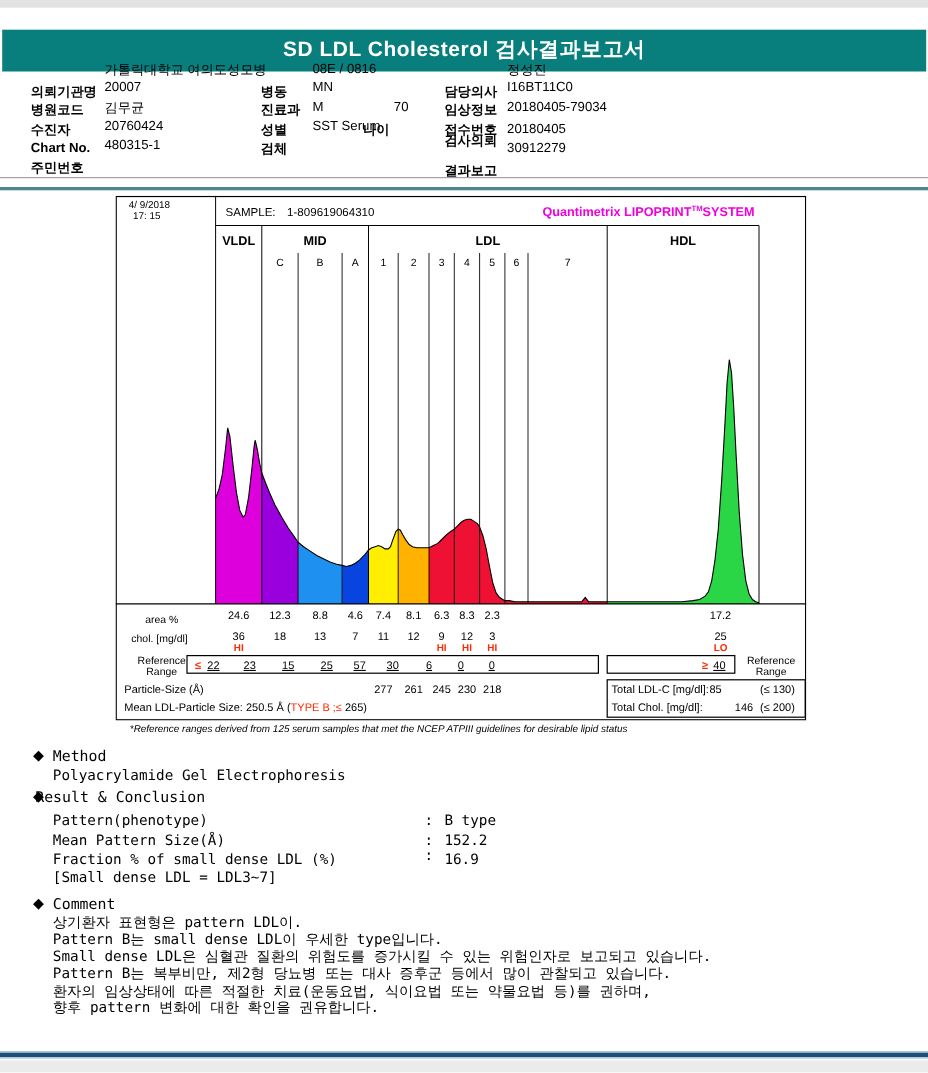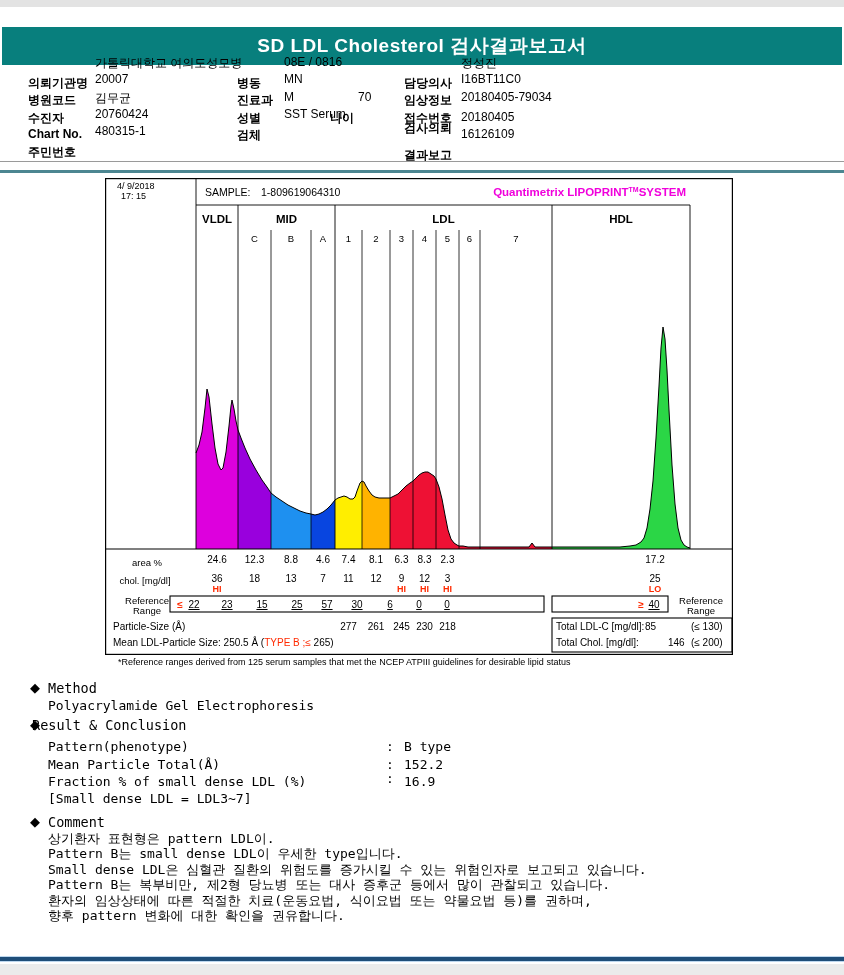--- a/index.html
+++ b/index.html
@@ -17,21 +17,21 @@
   .banner h1 { color:#fff; font-size:19px; font-weight:bold; line-height:38px; letter-spacing:0.5px; }
 
   .pi span { position:absolute; font-size:12px; white-space:nowrap; }
   .pi .b { font-weight:bold;margin-top:20px; }
 
   .hr1 { position:absolute; left:0; top:161px; width:844px; height:1px; background:#9A9A9A; }
   .hr2 { position:absolute; left:0; top:170px; width:844px; height:3px; background:#4C8691; }
 
   .chart { position:absolute; left:105px; top:178px; width:628px; height:477px; }
 
-  .fn { position:absolute; font-size:9px; white-space:nowrap; color:#000; }
+  .fn { position:absolute; font-size:9px; white-space:nowrap; color:#000;font-style:italic; }
 
   .sec { position:absolute; font-family:"DejaVu Sans Mono","Liberation Mono",monospace;
          font-size:13px; white-space:nowrap; }
   .sec.h { font-weight:normal; font-size:13.5px; }
   .dia { position:absolute; font-size:13px; font-family:"DejaVu Sans",sans-serif; }
 
   .bbar { position:absolute; left:0; top:956px; width:844px; height:6px;
           background:#1F4E79; border-top:1px solid #BDD7EE; border-bottom:1px solid #BDD7EE; }
   .bgray { position:absolute; left:0; top:964px; width:844px; height:11px; background:#EBEBEB; }
 </style>
@@ -73,21 +73,21 @@
     <span class="b" style="left:28px;top:107px">Chart No.</span>
     <span style="left:95px;top:107px">20760424</span>
     <span class="b" style="left:237px;top:107px">검체</span>
     <span style="left:284px;top:107px">SST Serum</span>
     <span class="b" style="left:404px;top:100px">검사의뢰</span>
     <span style="left:461px;top:110px">20180405</span>
 
     <span class="b" style="left:28px;top:124px">주민번호</span>
     <span style="left:95px;top:124px">480315-1</span>
     <span class="b" style="left:404px;top:127px">결과보고</span>
-    <span style="left:461px;top:127px">16126109</span>
+    <span style="left:461px;top:127px">30912279</span>
   </div>
 
   <div class="hr1"></div>
   <div class="hr2"></div>
 
   <div class="chart">
     <svg id="chart-svg" width="628" height="477" viewBox="0 0 628 477">
         <rect x="0" y="0" width="628" height="477" fill="#fff"></rect>
         <defs>
           <clipPath id="bclip0">
@@ -244,21 +244,21 @@
     <span class="sec h" style="left:48px;top:680px">Method</span>
     <span class="sec" style="left:48px;top:698px">Polyacrylamide Gel Electrophoresis</span>
 
     <span class="dia" style="left:30px;top:717px">◆</span>
     <span class="sec h" style="left:32px;top:717px">Result &amp; Conclusion</span>
 
     <span class="sec" style="left:48px;top:739px">Pattern(phenotype)</span>
     <span class="sec" style="left:386px;top:739px">:</span>
     <span class="sec" style="left:404px;top:739px">B type</span>
 
-    <span class="sec" style="left:48px;top:757px">Mean Particle Total(Å)</span>
+    <span class="sec" style="left:48px;top:757px">Mean Pattern Size(Å)</span>
     <span class="sec" style="left:386px;top:757px">:</span>
     <span class="sec" style="left:404px;top:757px">152.2</span>
 
     <span class="sec" style="left:48px;top:774px">Fraction % of small dense LDL (%)</span>
     <span class="sec" style="left:386px;top:771px">:</span>
     <span class="sec" style="left:404px;top:774px">16.9</span>
 
     <span class="sec" style="left:48px;top:791px">[Small dense LDL = LDL3~7]</span>
 
     <span class="dia" style="left:30px;top:814px">◆</span>

